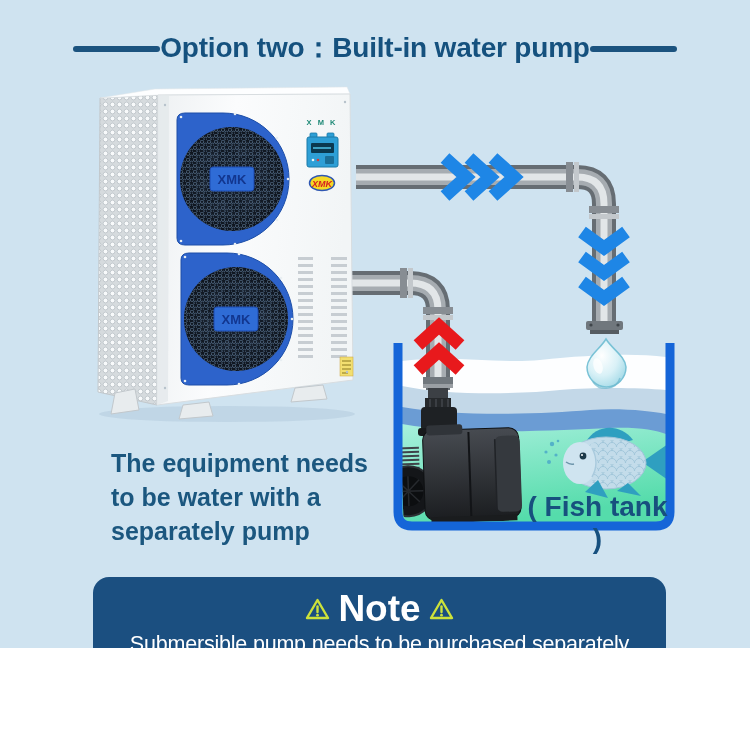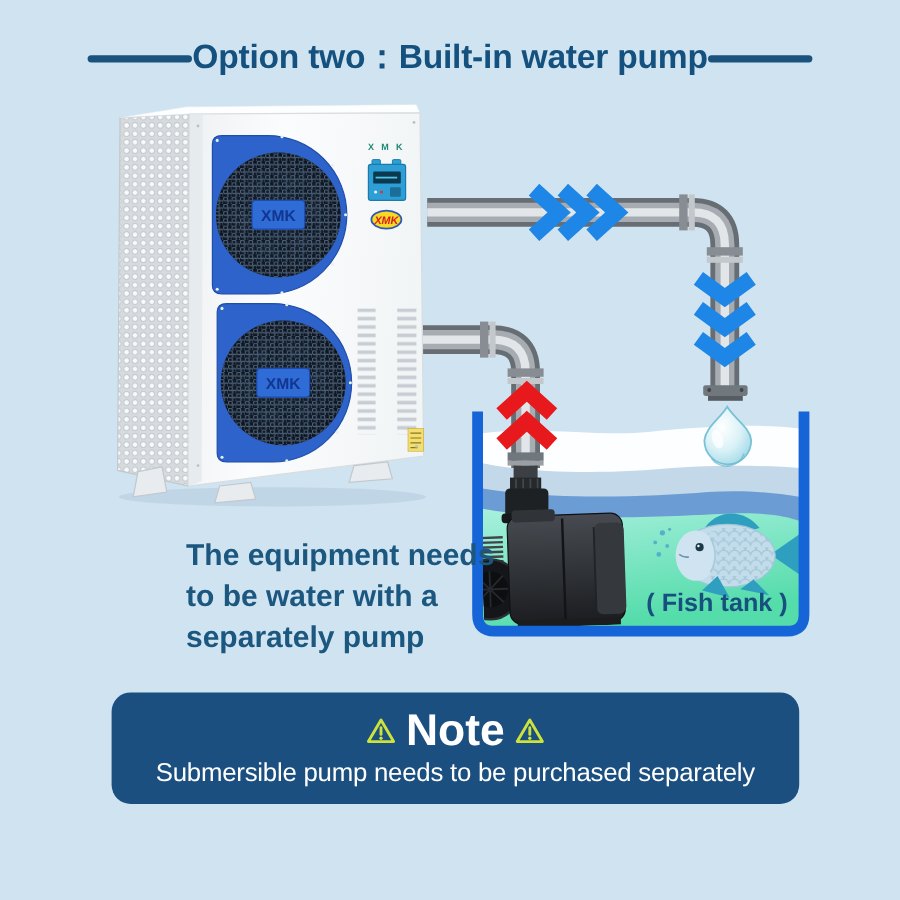--- a/index.html
+++ b/index.html
@@ -25,37 +25,37 @@
     --wave-blue:#6b9cd4;
     --pipe-dark:#666d73;
     --pipe-mid:#a6acb1;
     --pipe-light:#e2e6e8;
     --pump-dark:#1e2124;
     --sticker-yellow:#f2df70;
   }
   *{margin:0;padding:0;box-sizing:border-box;}
   html,body{width:750px;height:750px;}
   body{font-family:"Liberation Sans",sans-serif;background:#fff;}
-  .page{position:relative;width:750px;height:750px;background:var(--background);overflow:hidden;}
+  .page{position:relative;width:750px;height:648px;background:var(--background);overflow:hidden;}
   svg text{font-family:"Liberation Sans",sans-serif;}
 
   .header{position:absolute;left:0;top:0;width:750px;height:72px;}
   .page-title{position:absolute;left:0;top:29px;width:750px;text-align:center;
     font-size:28px;font-weight:700;color:var(--title-text);letter-spacing:-0.2px;}
   .rule{position:absolute;top:46px;width:87px;height:6px;border-radius:3px;background:var(--rule-color);}
   .rule-left{left:73px;}
   .rule-right{right:73px;}
 
   .scene-svg{position:absolute;left:0;top:0;width:750px;height:750px;z-index:1;}
   .unit-svg{position:absolute;left:95px;top:80px;width:270px;height:345px;z-index:2;}
 
   .equipment-note{position:absolute;left:111px;top:446px;z-index:3;
-    color:var(--body-text);font-size:25px;font-weight:700;line-height:34px;margin-left:44px;}
+    color:var(--body-text);font-size:25px;font-weight:700;line-height:34px;}
   .fish-tank-label{position:absolute;left:520px;top:491px;width:155px;z-index:3;
-    text-align:center;color:var(--label-text);font-size:21px;font-weight:700;}
+    text-align:center;color:var(--label-text);font-size:28px;font-weight:700;}
 
   .note-box{position:absolute;left:93px;top:577px;width:573px;height:93px;z-index:3;
     background:var(--note-bg);border-radius:16px;color:var(--note-text);
     display:flex;flex-direction:column;align-items:center;justify-content:center;}
   .note-title-row{display:flex;align-items:center;gap:7px;margin-top:-2px;}
   .note-title{font-size:37px;font-weight:700;line-height:40px;}
   .note-body{font-size:21.5px;font-weight:400;margin-top:3px;letter-spacing:-0.2px;}
   .warn-svg{width:27px;height:24px;display:block;}
 </style>
 </head>

